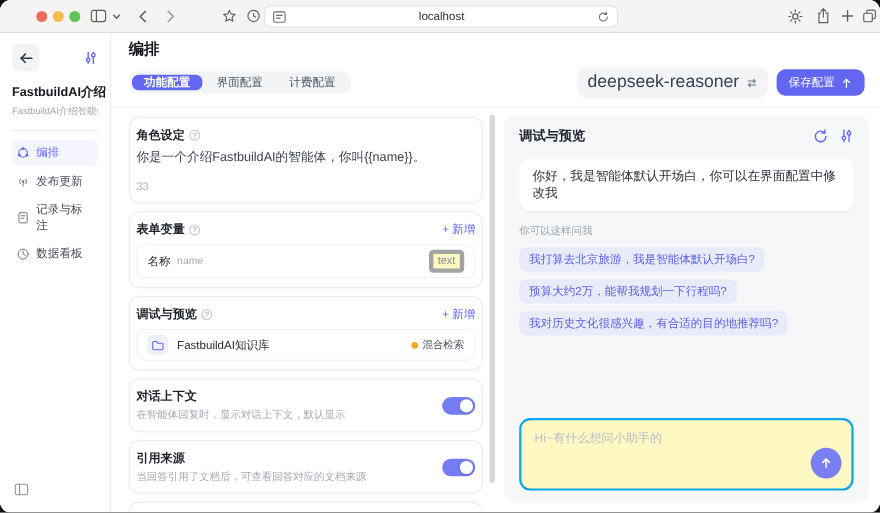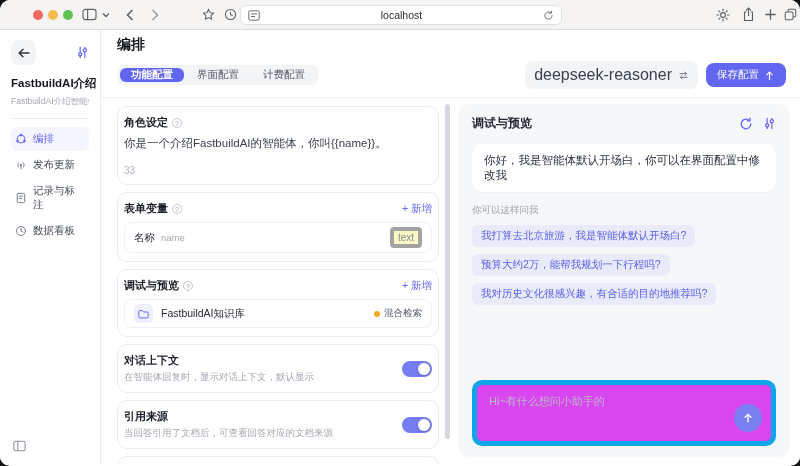--- a/index.html
+++ b/index.html
@@ -81,21 +81,21 @@
   
   .preview{ flex:1; margin:6px 10px 8px 6px; background:#f6f7f9; border-radius:12px; padding:11px 14px; display:flex; flex-direction:column; min-width:0; }
   .pv-head{ display:flex; align-items:center; justify-content:space-between; }
   .pv-title{ font-size:12px; font-weight:bold; color:#1f2430; }
   .pv-icons{ display:flex; align-items:center; gap:10px; }
   .bubble{ margin-top:12px; background:#fff; border-radius:10px; padding:9px 12px; font-size:11.5px; color:#2a313e; width:fit-content; max-width:100%; box-shadow:0 1px 2px rgba(20,22,40,.04); }
   .pv-hint{ margin-top:12px; font-size:9.5px; color:#9ca3af; }
   .pills{ margin-top:8px; display:flex; flex-direction:column; align-items:flex-start; gap:7px; }
   .pill{ background:#e9ebfb; color:#5a61e8; font-size:10.5px; padding:4px 9px; border-radius:6px; cursor:pointer; white-space:nowrap; }
   .pv-spacer{ flex:1; }
-  .chat-input{ position:relative; background:#d946ef; border:5px solid #0ea5e9; border-radius:10px; height:66px; padding:9px 12px; }
+  .chat-input{ position:relative; background:#fef9c3; border:2px solid #0ea5e9; border-radius:10px; height:66px; padding:9px 12px; }
   .chat-input textarea{ width:82%; height:100%; border:none; outline:none; resize:none; background:transparent; font-size:11px; color:#333; font-family:inherit; }
   .chat-input textarea::placeholder{ color:#b9bdc7; }
   .send-btn{ position:absolute; right:9px; bottom:9px; width:28px; height:28px; border-radius:50%; background:#7a7ff2; border:none; display:flex; align-items:center; justify-content:center; cursor:pointer; }
 </style>
 </head>
 <body>
 
 <div class="window">
 
   <div class="chrome">

